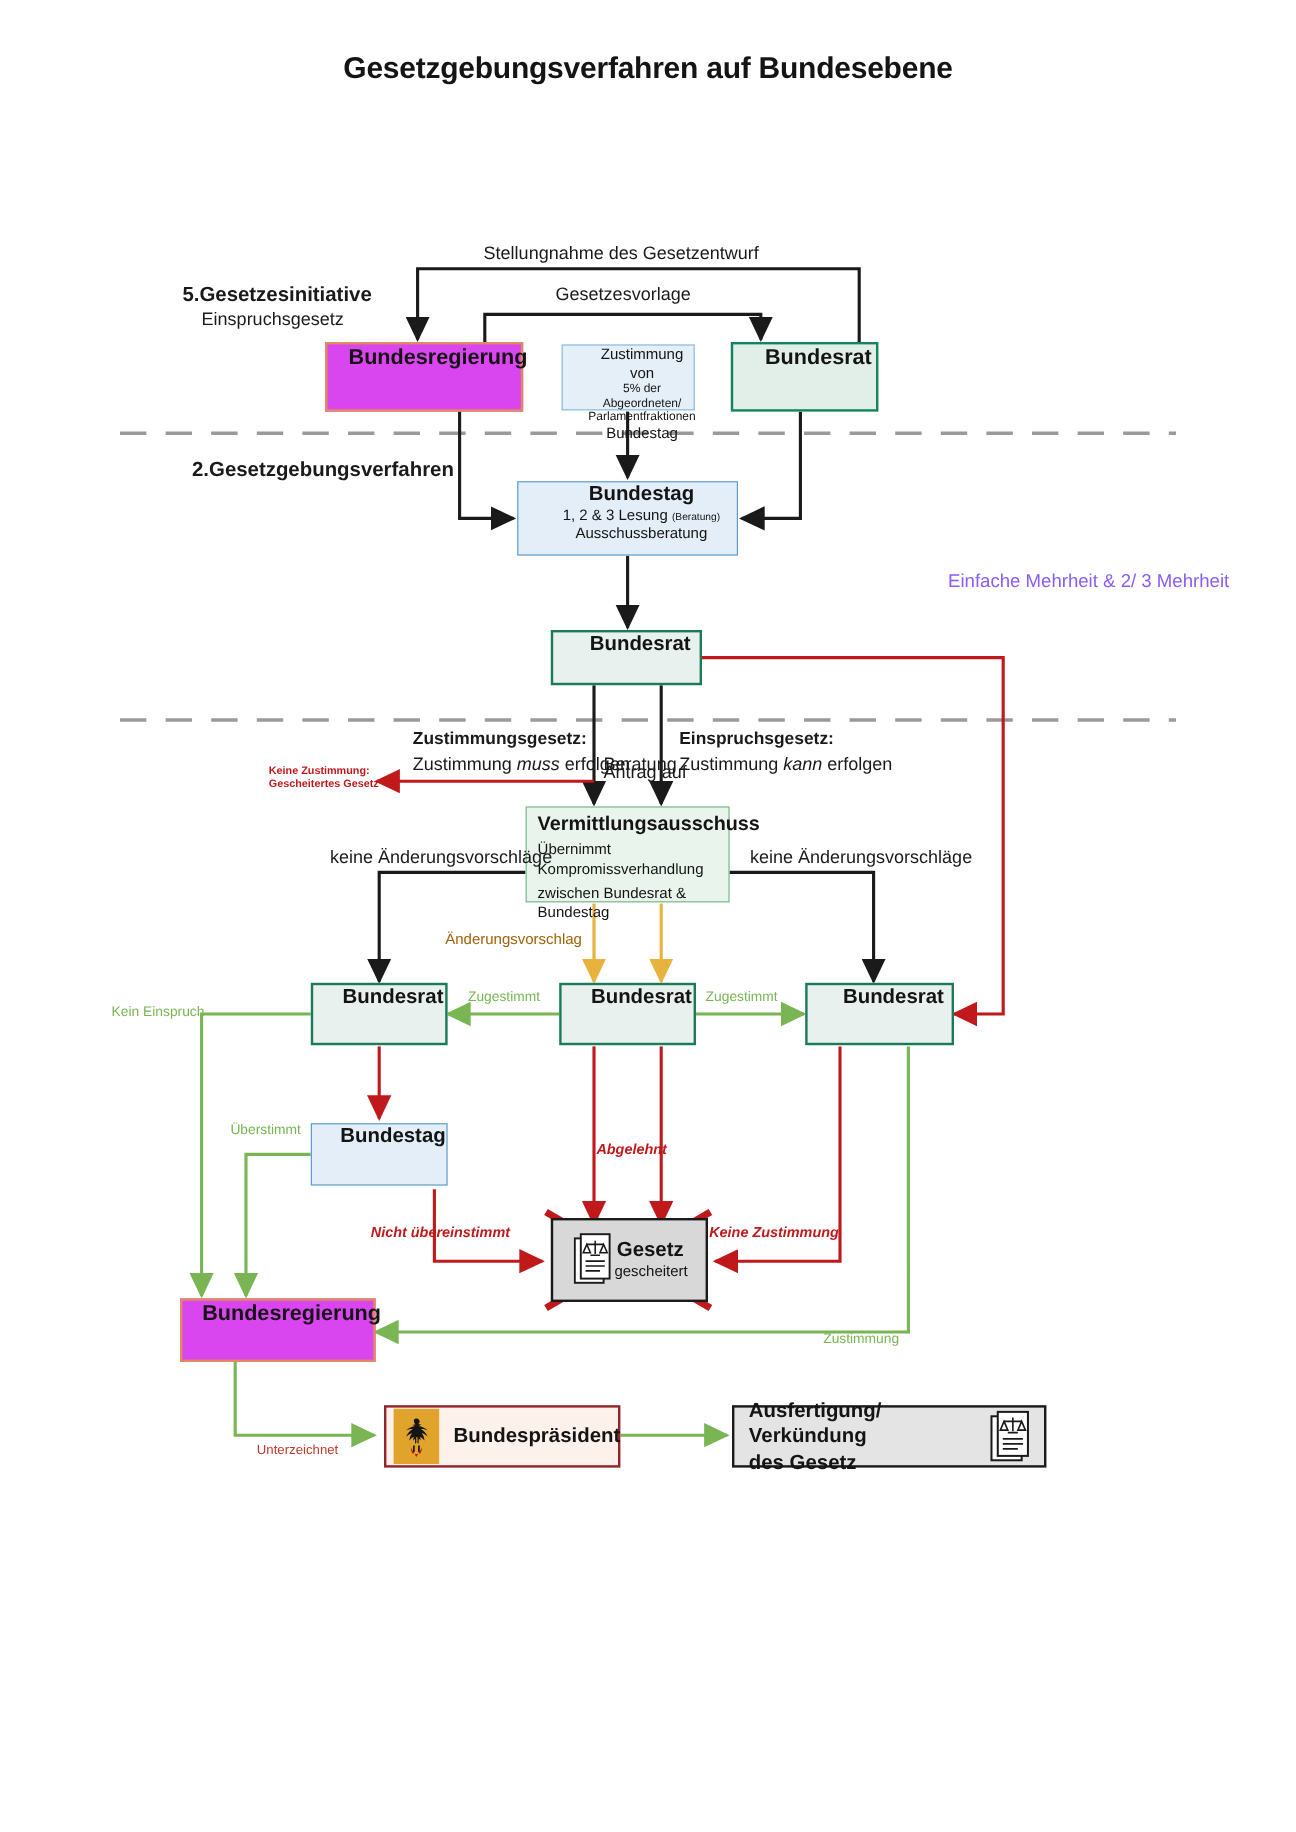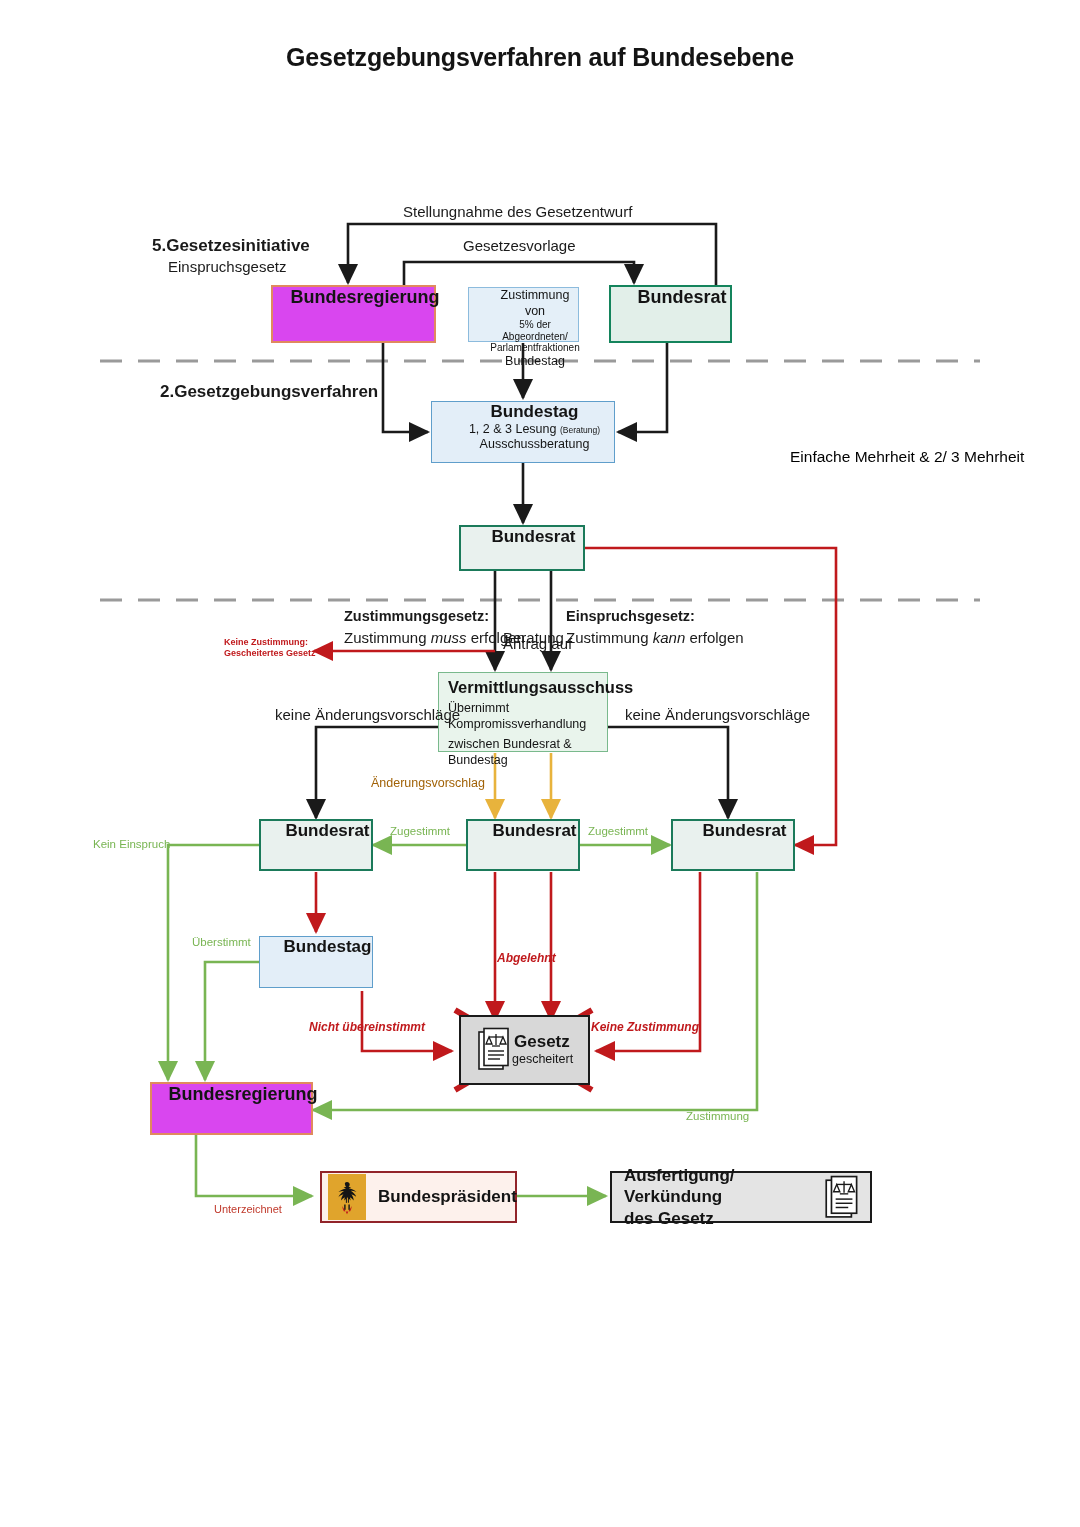--- a/index.html
+++ b/index.html
@@ -147,21 +147,21 @@
     white-space: nowrap;
     line-height: 1.2;
   }
   .el-black   { font-size: 15px;   color: #1a1a1a; }
   .el-black-b { font-size: 14.5px; color: #1a1a1a; font-weight: bold; }
   .el-red     { font-size: 12px;   color: #c0191c; font-weight: bold; font-style: italic; }
   .el-red-s   { font-size: 9px;    color: #c0191c; font-weight: bold; line-height: 1.25; }
   .el-red-p   { font-size: 11px;   color: #c0392b; }
   .el-green   { font-size: 11.5px; color: #79b553; }
   .el-amber   { font-size: 12.5px; color: #a16207; }
-  .el-note    { font-size: 15.5px; color: #000000; }
+  .el-note    { font-size: 15.5px; color: #8b5cf6; margin-top: 28px; }
   .ital { font-style: italic; }
 
   
   .eagle-box {
     width: 38px;
     height: 46px;
     background: #e0a42c;
     display: flex;
     align-items: center;
     justify-content: center;

